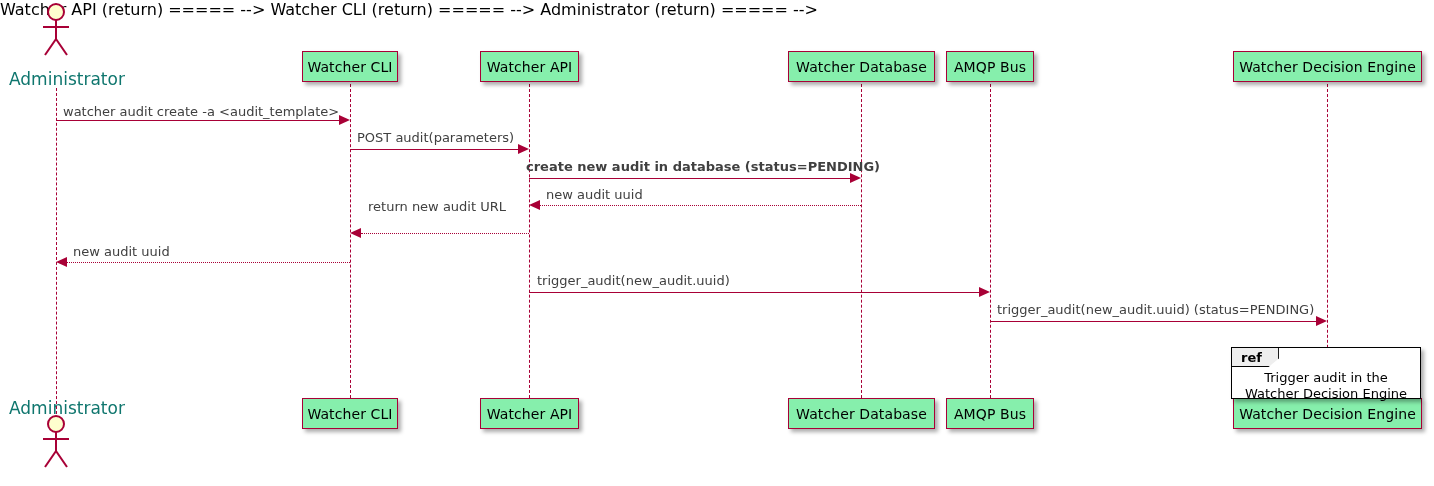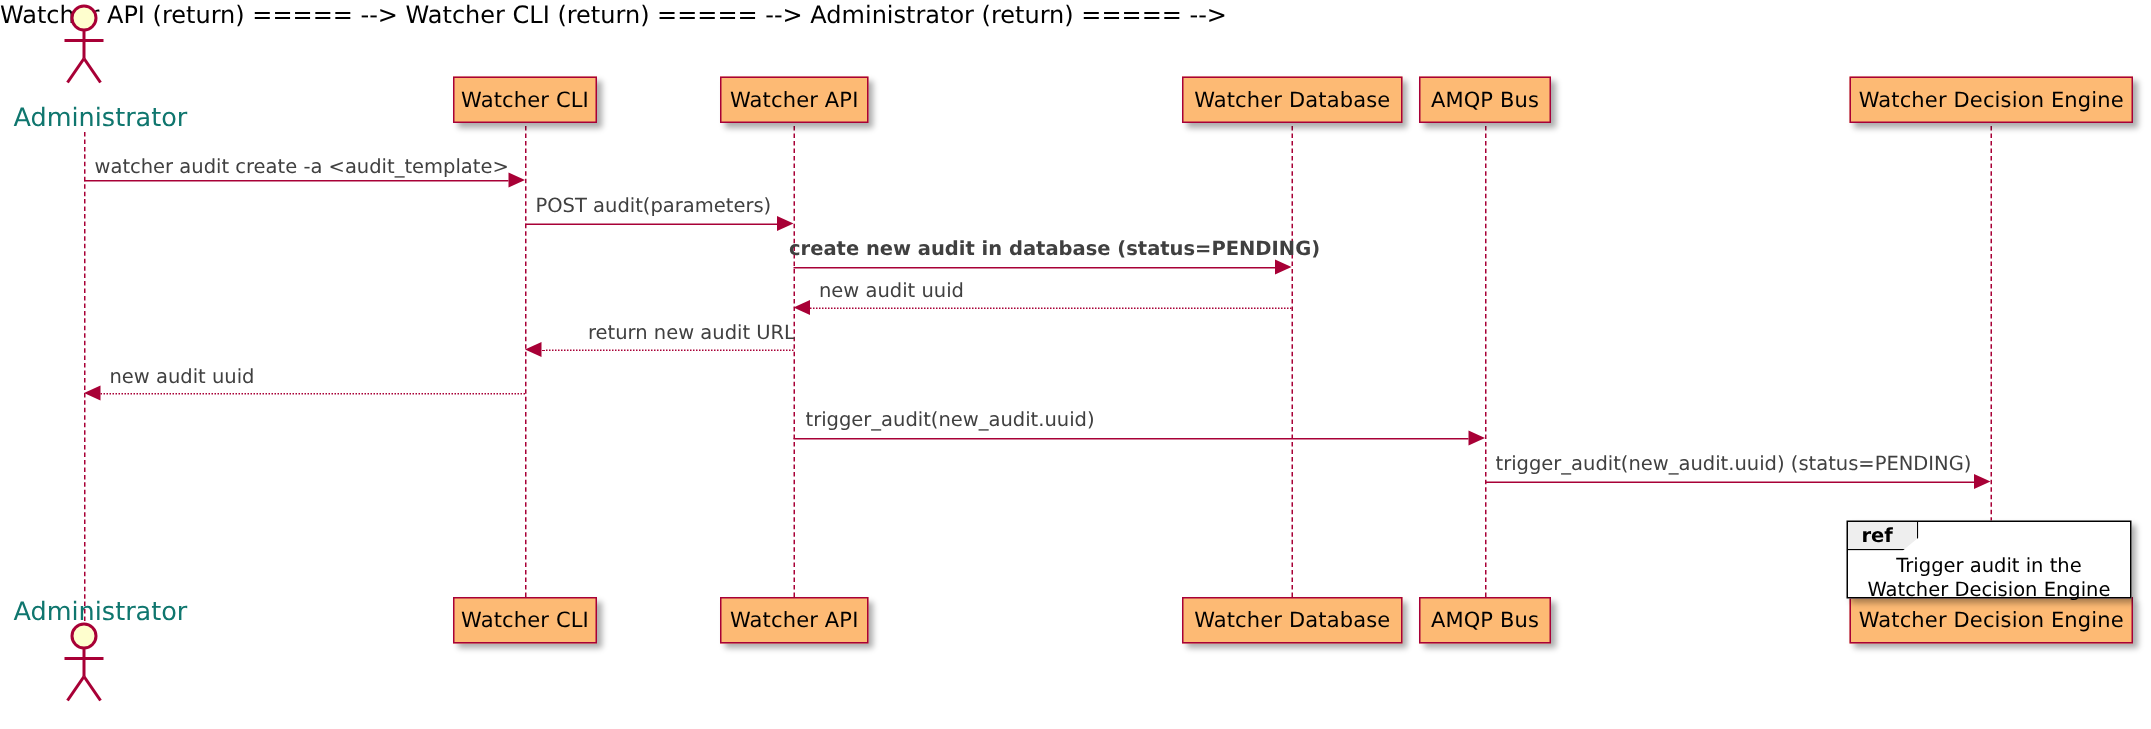--- a/index.html
+++ b/index.html
@@ -15,21 +15,21 @@
     width: 1434px;
     height: 486px;
     background: #FFFFFF;
     overflow: hidden;
   }
 
   
   .participant {
     position: absolute;
     box-sizing: border-box;
-    background: #fdba74;
+    background: #86efac;
     border: 1.5px solid #A80036;
     color: #000000;
     font-size: 14px;
     line-height: 1;
     display: flex;
     align-items: center;
     justify-content: center;
     white-space: nowrap;
     box-shadow: 3px 3px 4px rgba(0,0,0,0.33);
     letter-spacing: 0.1px;
@@ -216,21 +216,21 @@
   <div class="msg-label" style="left:526px; top:160px;font-weight:bold;">create new audit in database (status=PENDING)</div>
 
    Watcher API (return) ===== --&gt;
   <div class="msg-line dotted" style="left:540px; top:205px; width:321px;"></div>
   <div class="arrow-head left" style="left:529px; top:200px;"></div>
   <div class="msg-label" style="left:546px; top:188px;">new audit uuid</div>
 
    Watcher CLI (return) ===== --&gt;
   <div class="msg-line dotted" style="left:361px; top:233px; width:168px;"></div>
   <div class="arrow-head left" style="left:350px; top:228px;"></div>
-  <div class="msg-label" style="left:368px; top:216px;margin-left:24px;">return new audit URL</div>
+  <div class="msg-label" style="left:368px; top:200px;">return new audit URL</div>
 
    Administrator (return) ===== --&gt;
   <div class="msg-line dotted" style="left:67px; top:262px; width:283px;"></div>
   <div class="arrow-head left" style="left:56px; top:257px;"></div>
   <div class="msg-label" style="left:73px; top:245px;">new audit uuid</div>
 
   
   <div class="msg-line" style="left:529px; top:292px; width:450px;"></div>
   <div class="arrow-head right" style="left:979px; top:287px;"></div>
   <div class="msg-label" style="left:537px; top:274px;">trigger_audit(new_audit.uuid)</div>

